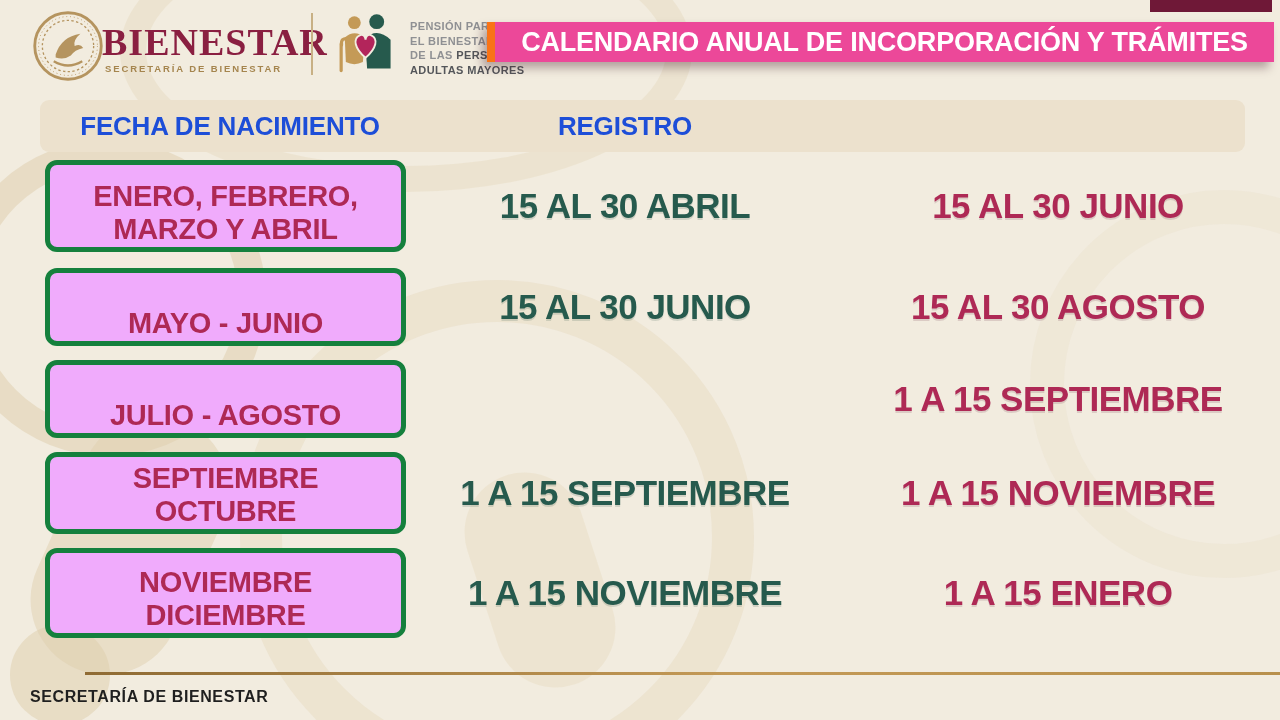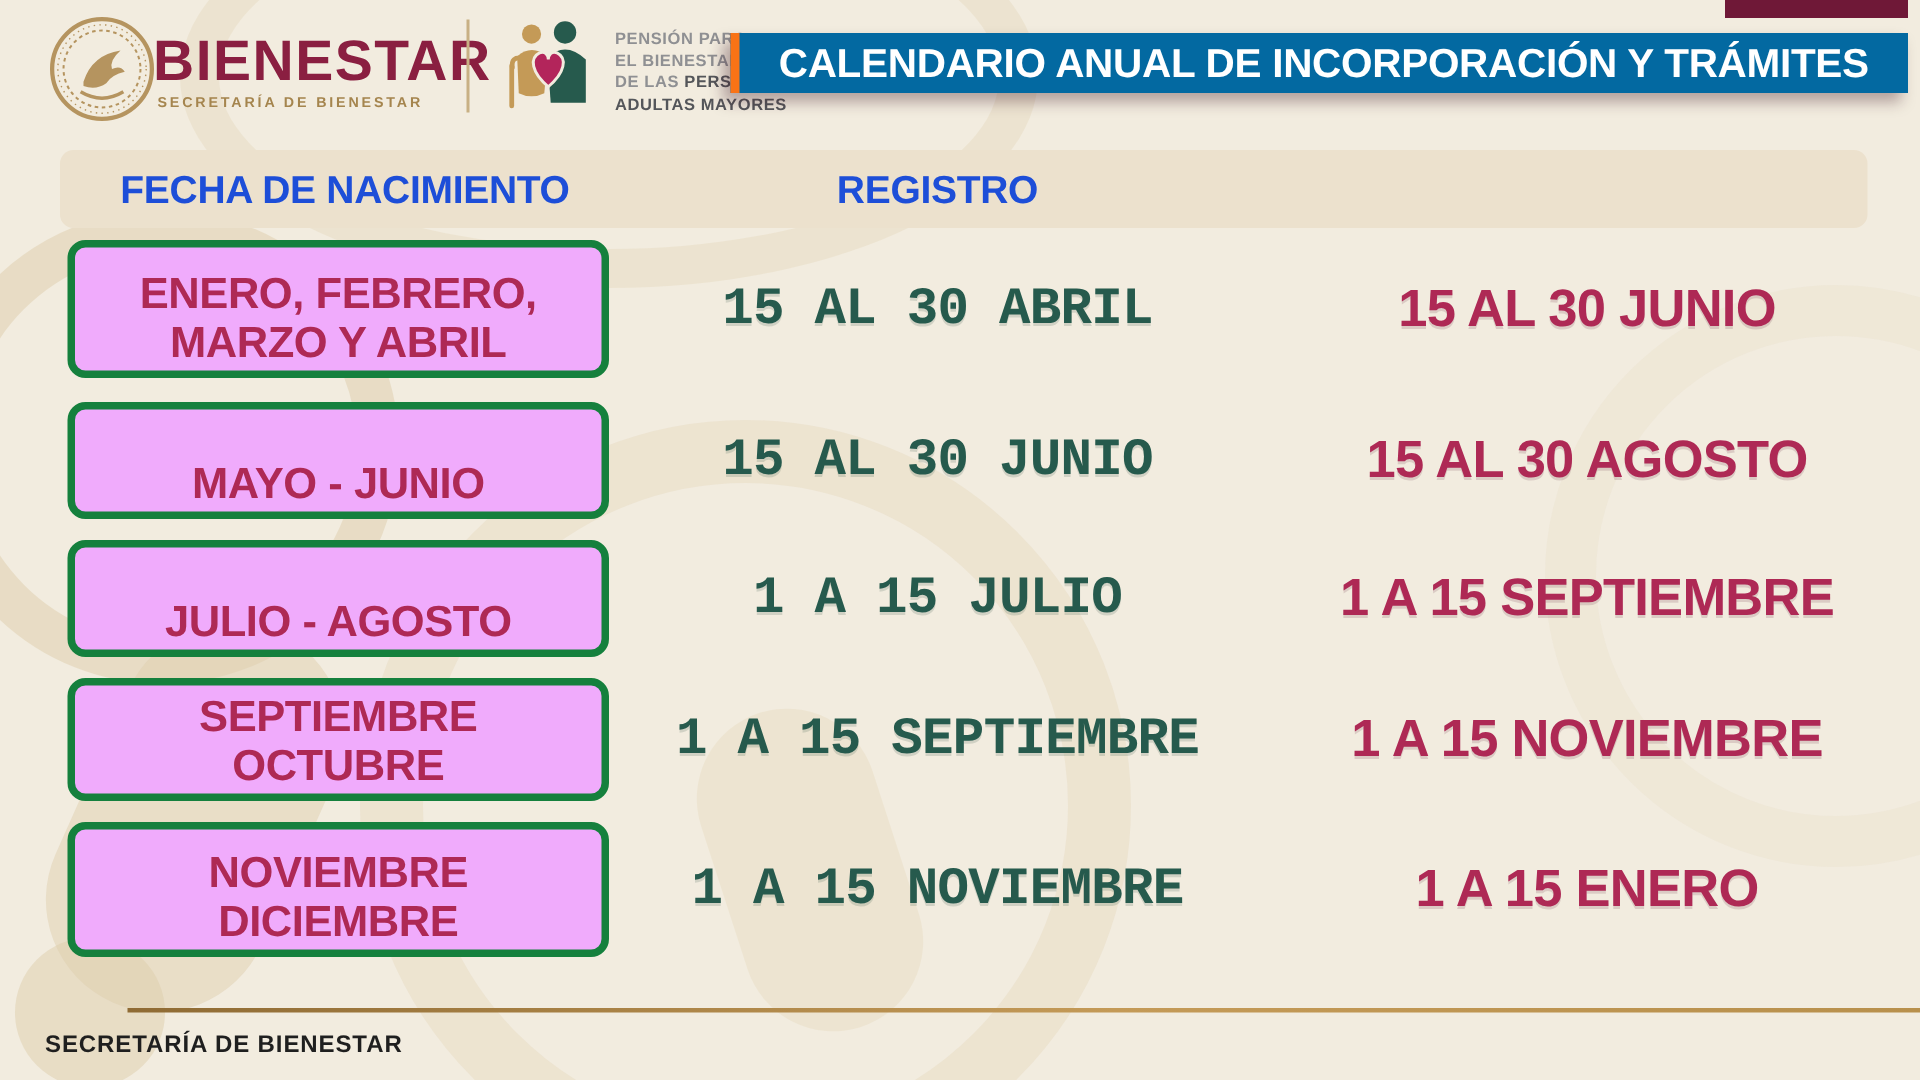--- a/index.html
+++ b/index.html
@@ -13,30 +13,30 @@
   .wm-ring3{left:1030px;top:190px;width:320px;height:320px;border:34px solid rgba(233,223,200,.30);border-radius:50%;}
   .wm-blob1{left:55px;top:410px;width:150px;height:270px;background:rgba(224,208,175,.5);border-radius:90px;transform:rotate(24deg);}
   .wm-blob2{left:10px;top:625px;width:100px;height:100px;background:rgba(222,206,172,.5);border-radius:50%;}
   .wm-arc{left:120px;top:-90px;width:520px;height:230px;border:26px solid rgba(226,211,180,.35);border-radius:50%;}
   .wm-blob3{left:480px;top:470px;width:120px;height:220px;background:rgba(228,214,184,.35);border-radius:80px;transform:rotate(-18deg);}
 
   .layer{position:absolute;z-index:1;}
 
   
   .coat{left:30px;top:8px;width:76px;height:76px;}
-  .brand-name{left:102px;top:20px;font-family:Liberation Sans, sans-serif;font-weight:bold;font-size:38px;color:#8a1f41;letter-spacing:1px;}
+  .brand-name{left:102px;top:20px;font-family:Liberation Serif, serif;font-weight:bold;font-size:38px;color:#8a1f41;letter-spacing:1px;}
   .brand-sub{left:105px;top:63px;font-size:9.5px;font-weight:bold;color:#a5854e;letter-spacing:1.9px;}
   .divider-v{left:311px;top:13px;width:2px;height:62px;background:#c8b084;}
   .pension-icon{left:332px;top:12px;width:66px;height:64px;}
   .program{left:410px;top:19px;font-size:11px;line-height:14.5px;color:#8f9093;letter-spacing:.4px;font-weight:bold;}
   .program .b{color:#54565a;font-weight:bold;}
 
   
   .banner-top-piece{left:1150px;top:0;width:122px;height:12px;background:#6f1837;}
-  .banner{left:487px;top:22px;width:779px;height:40px;background:#0369a1;border-left:6px solid #f97316;
+  .banner{left:487px;top:22px;width:779px;height:40px;background:#ec4899;border-left:8px solid #f97316;
           box-shadow:-5px 6px 9px rgba(60,20,35,.35);display:flex;align-items:center;justify-content:center;}
   .banner span{color:#ffffff;font-weight:bold;font-size:27px;letter-spacing:-.2px;white-space:nowrap;}
 
   
   .band{left:40px;top:100px;width:1205px;height:52px;background:#ece1cd;border-radius:9px;}
   .hcell{position:absolute;top:100px;height:52px;line-height:52px;text-align:center;font-weight:bold;
          font-size:26px;color:#1d4ed8;letter-spacing:-.2px;z-index:2;}
   .hc1{left:45px;width:370px;}
   .hc2{left:430px;width:390px;}
   .hc3{left:865px;width:400px;}
@@ -47,21 +47,21 @@
   .row-1{top:268px;height:78px;}
   .row-2{top:360px;height:78px;}
   .row-3{top:452px;height:82px;padding-left:24px;}
   .row-4{top:548px;height:90px;padding-left:16px;}
   .cell-box{position:absolute;left:45px;top:0;width:361px;height:100%;background:#f0abfc;border:5px solid #15803d;
             border-radius:12px;display:flex;align-items:flex-end;justify-content:center;box-sizing:border-box;}
   .cell-box span{color:#ae2955;font-weight:bold;font-size:29px;line-height:1.16;text-align:center;
                  white-space:pre-line;letter-spacing:-.3px;}
   .reg,.ent{position:absolute;top:0;height:100%;display:flex;align-items:center;justify-content:center;
             font-weight:bold;font-size:35px;letter-spacing:-.5px;white-space:nowrap;}
-  .reg{left:430px;width:390px;color:#265a4d;text-shadow:0 2px 0 rgba(20,60,50,.15);font-family:Liberation Mono, monospace;}
+  .reg{left:430px;width:390px;color:#265a4d;text-shadow:0 2px 0 rgba(20,60,50,.15);}
   .ent{left:858px;width:400px;color:#ae2955;text-shadow:0 2px 0 rgba(90,20,45,.15);}
 
   
   .foot-line{left:85px;top:672px;width:1195px;height:3px;background:linear-gradient(90deg,#8f6b34,#c49a57 55%,#b8904c);}
   .foot-text{left:30px;top:688px;font-size:16px;font-weight:bold;color:#1f1f1f;letter-spacing:.6px;}
 </style>
 </head>
 <body>
 
 <div class="stage">
@@ -122,21 +122,20 @@
     <div class="cell-box">
         <span>MAYO - JUNIO</span>
       </div>
     <div class="reg">15 AL 30 JUNIO</div>
     <div class="ent">15 AL 30 AGOSTO</div>
   </div>
   <div class="row row-2">
     <div class="cell-box">
         <span>JULIO - AGOSTO</span>
       </div>
-    <div class="reg">1 A 15 JULIO</div>
     <div class="ent">1 A 15 SEPTIEMBRE</div>
   </div>
   <div class="row row-3">
     <div class="cell-box">
         <span>SEPTIEMBRE
 OCTUBRE</span>
       </div>
     <div class="reg">1 A 15 SEPTIEMBRE</div>
     <div class="ent">1 A 15 NOVIEMBRE</div>
   </div>

